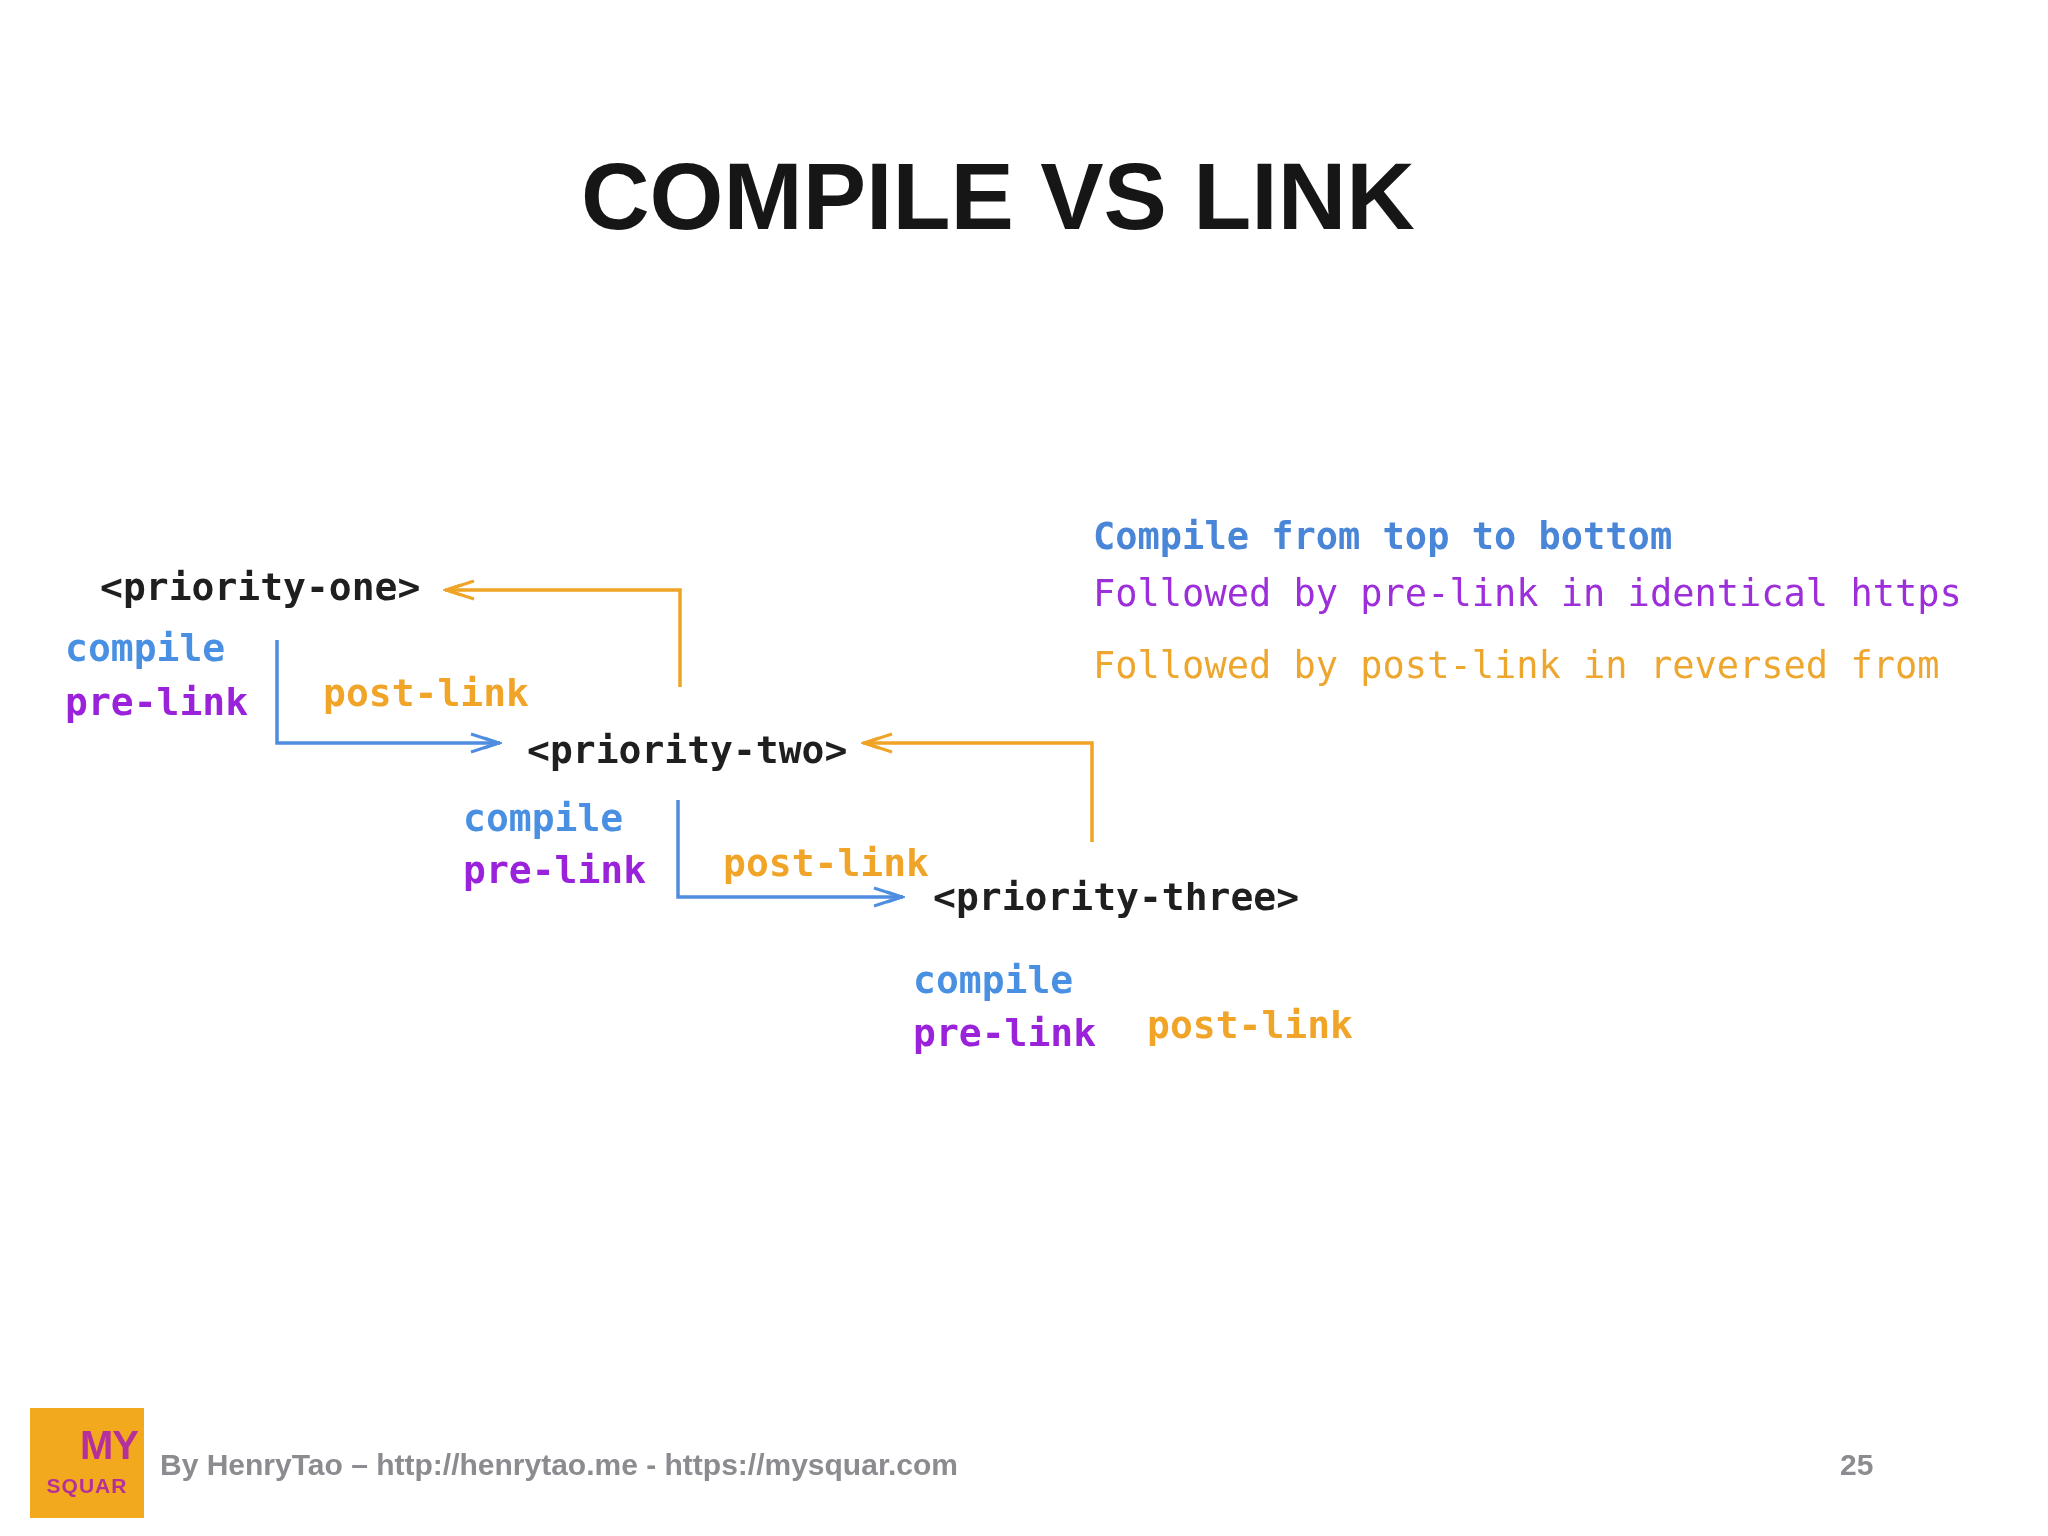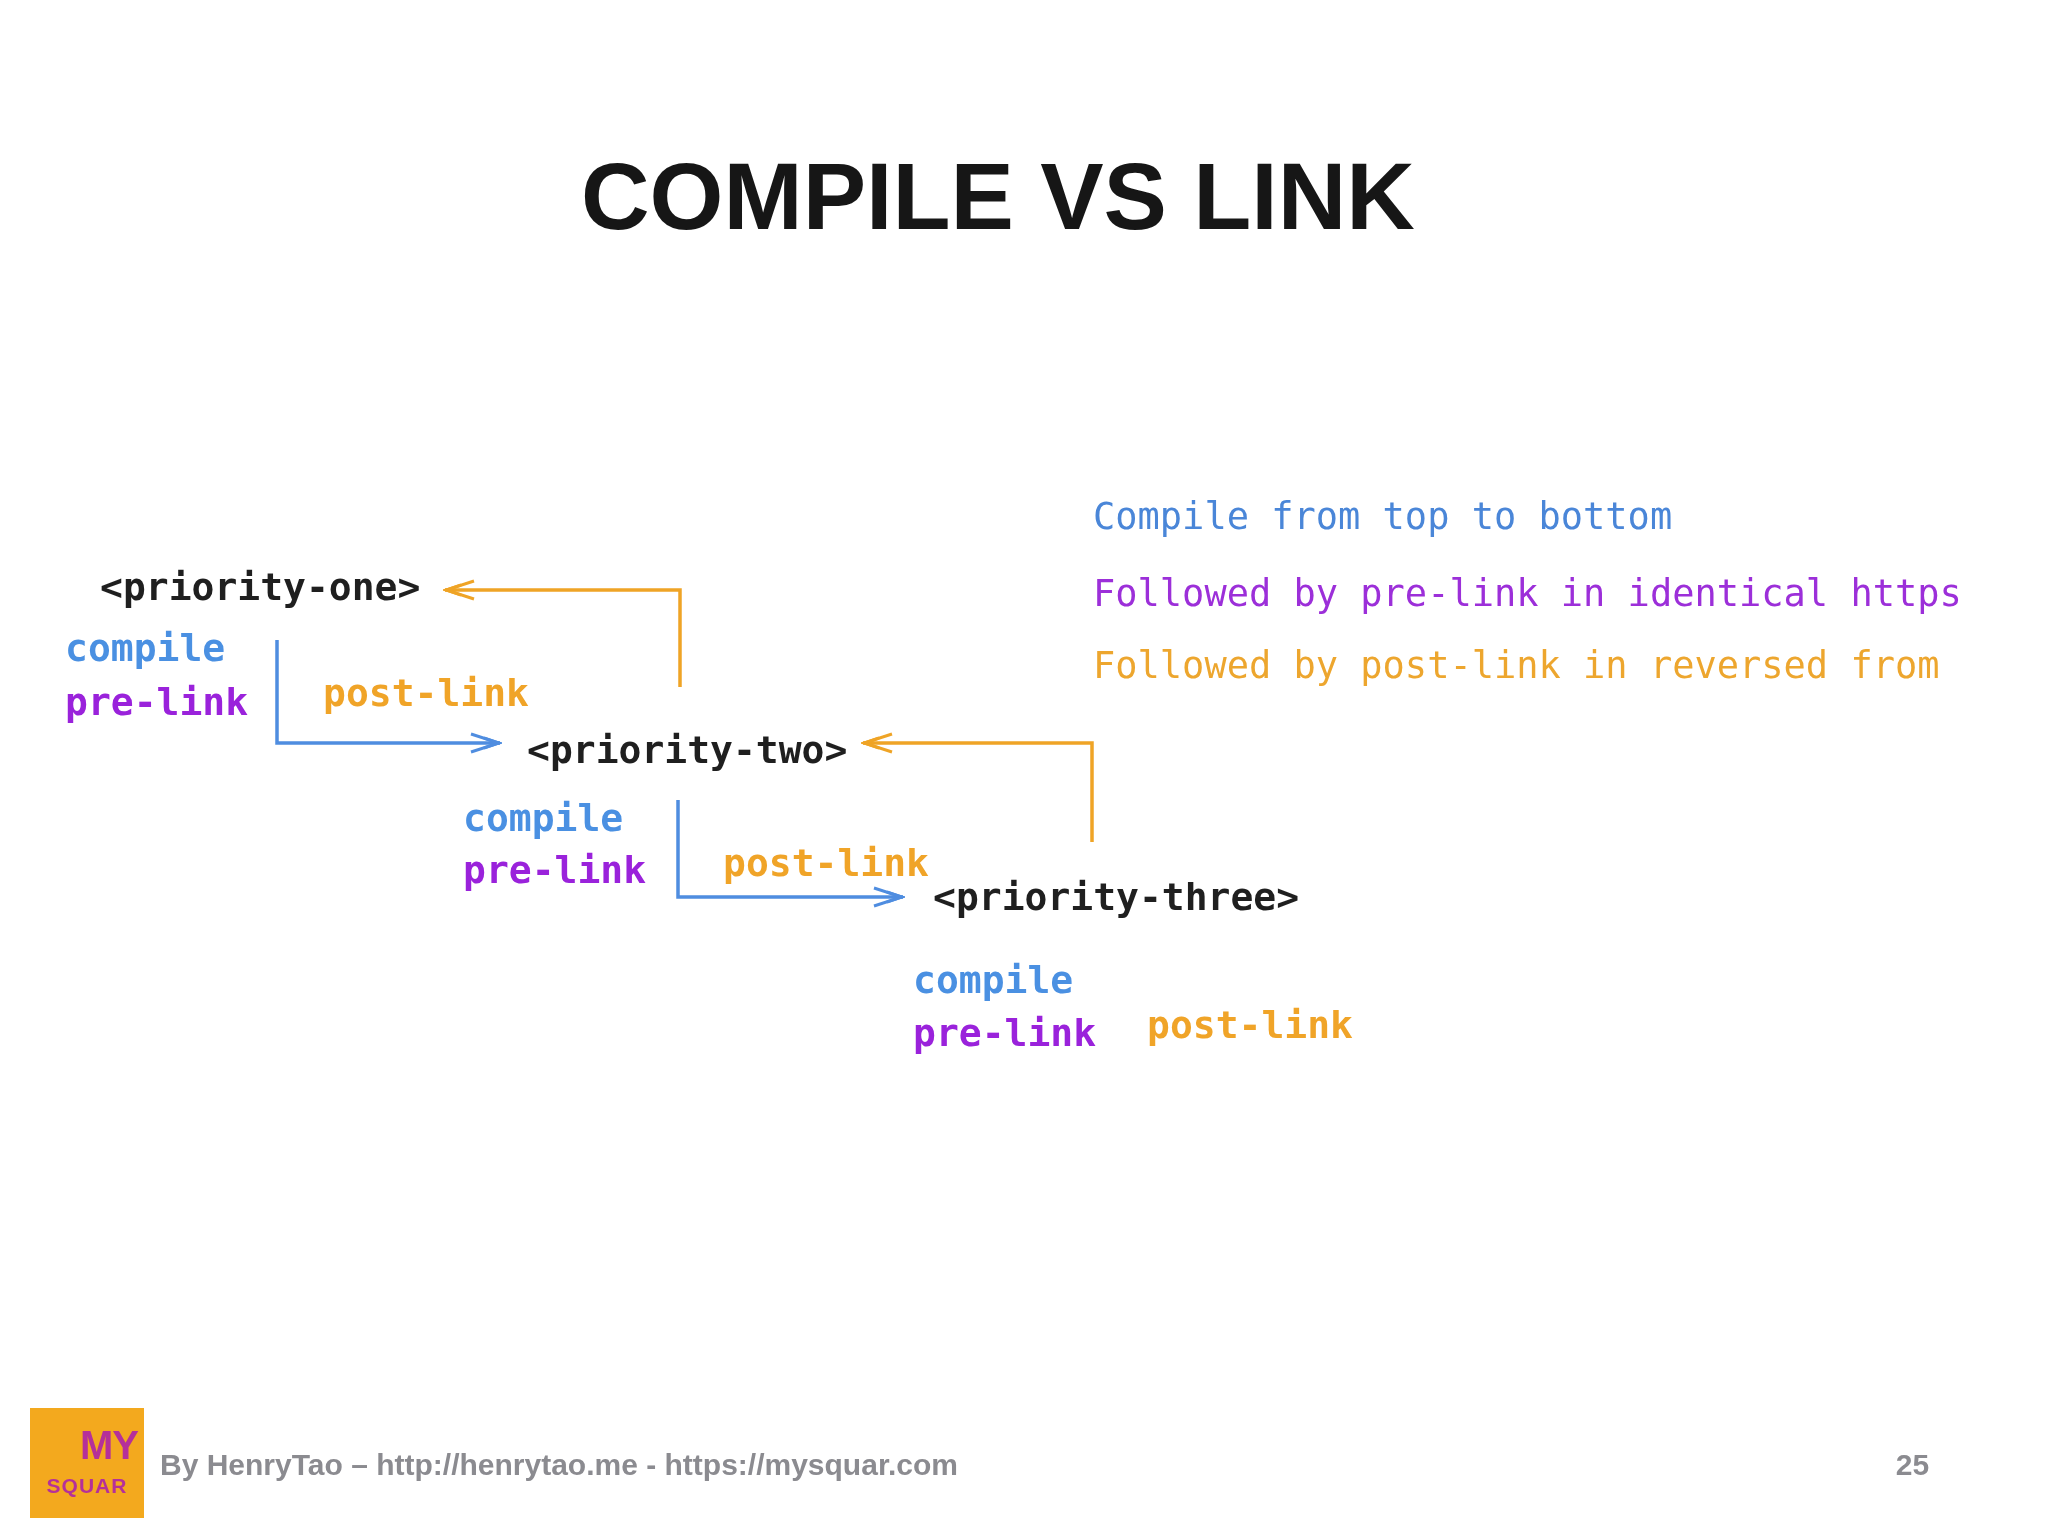--- a/index.html
+++ b/index.html
@@ -66,21 +66,21 @@
     letter-spacing:1px;
     color:var(--c-logo-text);
   }
   .credit{
     left:160px;top:1448px;
     font-size:30px;font-weight:bold;
     color:var(--c-footer-gray);
   }
   .pagenum{
     left:1840px;top:1448px;width:145px;
-    text-align:center;
+    text-align:left;
     font-size:30px;font-weight:bold;
     color:var(--c-footer-gray);
   }
 </style>
 </head>
 <body>
 
 <div class="abs title">COMPILE VS LINK</div>
 
 <svg class="abs arrows" width="2048" height="1536" viewBox="0 0 2048 1536">
@@ -112,21 +112,21 @@
 <div class="abs mono tag" style="left:527px;top:731px;">&lt;priority-two&gt;</div>
 <div class="abs mono lbl lbl-compile" style="left:463px;top:799px;">compile</div>
 <div class="abs mono lbl lbl-postlink" style="left:723px;top:799px;">post-link</div>
 <div class="abs mono lbl lbl-prelink" style="left:463px;top:851px;">pre-link</div>
 
 <div class="abs mono tag" style="left:933px;top:878px;">&lt;priority-three&gt;</div>
 <div class="abs mono lbl lbl-compile" style="left:913px;top:961px;">compile</div>
 <div class="abs mono lbl lbl-postlink" style="left:1147px;top:961px;">post-link</div>
 <div class="abs mono lbl lbl-prelink" style="left:913px;top:1014px;">pre-link</div>
 
-<div class="abs mono legend-line legend-1" style="left:1093px;top:498px;">Compile from top to bottom</div>
+<div class="abs mono legend-line legend-1" style="left:1093px;top:518px;font-weight:bold;">Compile from top to bottom</div>
 <div class="abs mono legend-line legend-2" style="left:1093px;top:575px;">Followed by pre-link in identical https</div>
 <div class="abs mono legend-line legend-3" style="left:1093px;top:647px;">Followed by post-link in reversed from</div>
 
 <div class="abs logo">
   <span class="logo-top">MY</span>
   <span class="logo-bottom">SQUAR</span>
 </div>
 <div class="abs credit">By HenryTao – http://henrytao.me - https://mysquar.com</div>
 <div class="abs pagenum">25</div>
 

